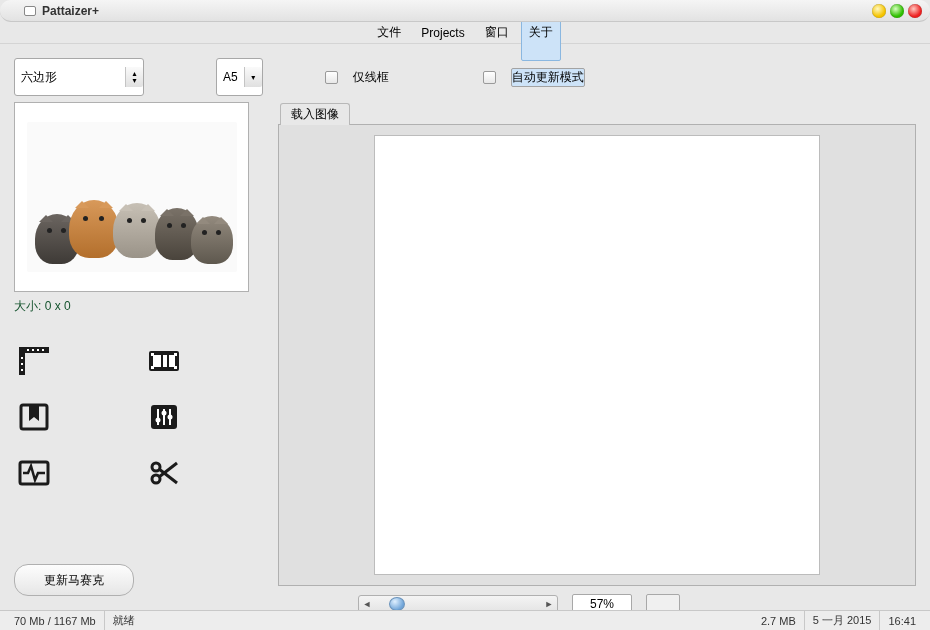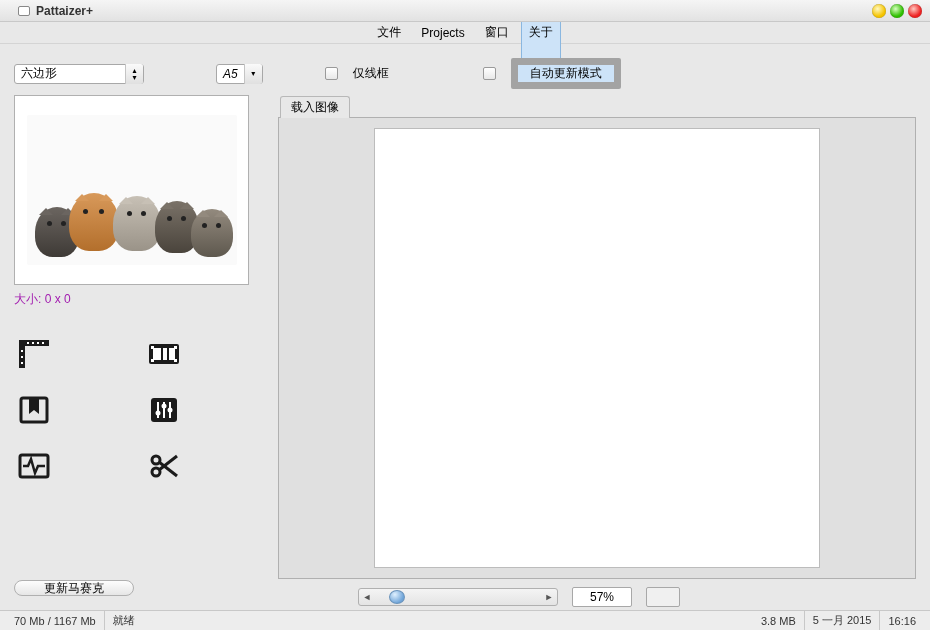--- a/index.html
+++ b/index.html
@@ -12,22 +12,23 @@
     overflow: hidden;
     display: flex;
     flex-direction: column;
   }
   .titlebar {
     height: 22px;
     background: linear-gradient(#f5f5f5, #e2e2e2);
     border-bottom: 1px solid #c8c8c8;
     display: flex;
     align-items: center;
-    padding: 0 18px;
+    padding: 0 24px;
     position: relative;
+    border-radius: 11px;
   }
   .title-ico {
     width: 12px; height: 10px; border: 1px solid #888; border-radius: 2px;
     margin-right: 6px; background: #fff;
     position: relative;
   }
   .title-text { font-weight: bold; color: #333; }
   .traffic {
     position: absolute; right: 8px; top: 4px; display: flex; gap: 4px;
   }
@@ -46,36 +47,36 @@
   .menubar .mitem { padding: 2px 8px; cursor: default; }
   .menubar .mitem.active { background:#cde3f8; border:1px solid #8ab7e0; padding:19px 7px; border-radius:2px;}
 
   .toolbar {
     padding: 14px 14px 6px 14px;
     display: flex; align-items: center; gap: 22px;
   }
   .combo {
     display:flex; align-items:center;
     background:#fff; border:1px solid #a8a8a8; border-radius:3px;
-    height:20px;
+    height:38px;
   }
   .combo .ctext { padding:0 6px; min-width:110px; }
   .combo .cbtn, .combo .cbtn2 {
     width:18px; height:20px; background:linear-gradient(#fafafa,#e0e0e0);
     border-left:1px solid #c4c4c4; display:flex; flex-direction:column;
     align-items:center; justify-content:center; font-size:8px; line-height:7px;
     border-radius:0 2px 2px 0;
   }
-  .combo.small .ctext { min-width:24px;font-style:italic; }
+  .combo.small .ctext { min-width:24px; }
   .combo .cbtn2::before{content:"▴";}
   .combo .cbtn2::after{content:"▾";}
 
   .chk { display:flex; align-items:center; gap:15px; }
   .chk .box { width:13px; height:13px; background:linear-gradient(#fff,#e8e8e8); border:1px solid #9a9a9a; border-radius:2px; }
-  .chk .label.sel { background:#cde3f8; border:7px solid #a3a3a3; padding:0 12px; border-radius:2px;}
+  .chk .label.sel { background:#cde3f8; border:1px solid #a3a3a3; padding:0 0; border-radius:2px;}
 
   .body {
     flex:1; display:flex; gap:12px; padding: 0 14px 10px 14px;
     overflow:hidden;
   }
   .left { width:252px; display:flex; flex-direction:column; }
   .thumb {
     width:235px; height:190px; background:#fff; border:1px solid #b0b0b0;
     display:flex; align-items:center; justify-content:center;
   }
@@ -91,28 +92,28 @@
   .c2{left:42px;width:50px;height:58px;background:linear-gradient(#d8995a,#b36f2c);bottom:14px;}
   .c2::before{left:6px;border-bottom-color:#d8995a;} .c2::after{right:6px;border-bottom-color:#d8995a;}
   .c3{left:86px;width:48px;height:55px;background:linear-gradient(#c7c0b5,#9a9388);bottom:14px;}
   .c3::before{left:6px;border-bottom-color:#c7c0b5;} .c3::after{right:6px;border-bottom-color:#c7c0b5;}
   .c4{left:128px;width:44px;height:52px;background:linear-gradient(#7a7268,#4a443c);bottom:12px;}
   .c4::before{left:5px;border-bottom-color:#7a7268;} .c4::after{right:5px;border-bottom-color:#7a7268;}
   .c5{left:164px;width:42px;height:48px;background:linear-gradient(#938a7e,#5e584e);}
   .c5::before{left:5px;border-bottom-color:#938a7e;} .c5::after{right:5px;border-bottom-color:#938a7e;}
   .eye{position:absolute;width:5px;height:5px;background:#222;border-radius:50%;}
 
-  .size-label { margin-top:6px; color:#a21caf; }
+  .size-label { margin-top:6px; color:#14532d; }
 
   .icongrid { margin-top:28px; display:grid; grid-template-columns:70px 70px; row-gap:20px; column-gap:60px; }
   .ibtn { width:40px; height:36px; display:flex; align-items:center; justify-content:center; cursor:pointer; }
   .ibtn svg { width:34px; height:32px; }
 
   .update-btn {
-    margin-top:auto; width:120px; height:16px;
+    margin-top:auto; width:120px; height:32px;
     background:linear-gradient(#fdfdfd,#e6e6e6);
     border:1px solid #b0b0b0; border-radius:14px;
     display:flex; align-items:center; justify-content:center;
     margin-bottom:4px;
   }
 
   .right { flex:1; display:flex; flex-direction:column; position:relative; }
   .tab {
     display:inline-block; padding:2px 10px;
     background:#e8e8e8; border:1px solid #b8b8b8; border-bottom:none;
@@ -312,16 +313,16 @@
       </div>
       <div class="colorbox"></div>
     </div>
   </div>
 </div>
 
 <div class="statusbar">
   <div class="cell">70 Mb / 1167 Mb</div>
   <div class="cell" style="border-right:none">就绪</div>
   <div class="spacer"></div>
-  <div class="cell">3.8 MB</div>
+  <div class="cell">2.7 MB</div>
   <div class="cell">5 一月 2015</div>
-  <div class="cell" style="border-right:none">16:16</div>
+  <div class="cell" style="border-right:none">16:41</div>
 </div>
 
 </body></html>

